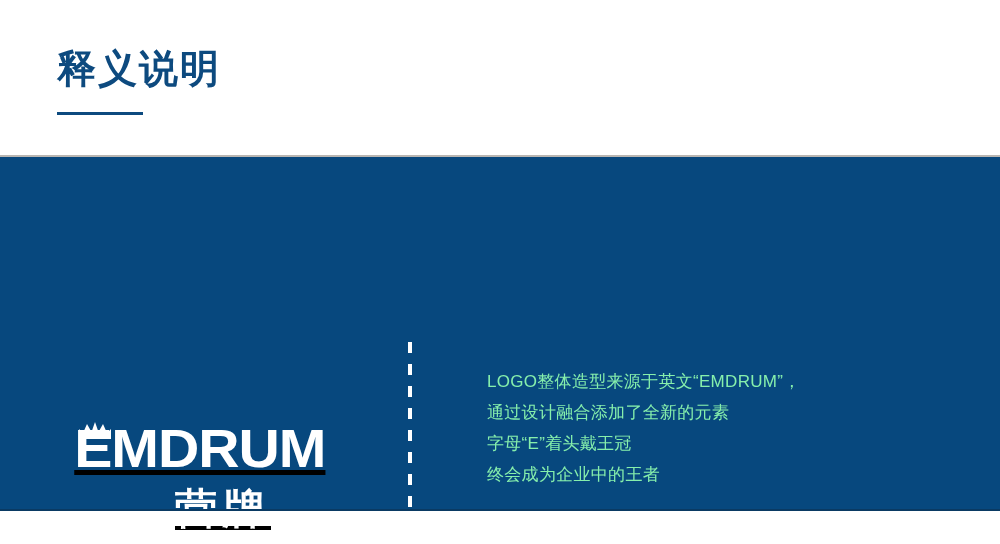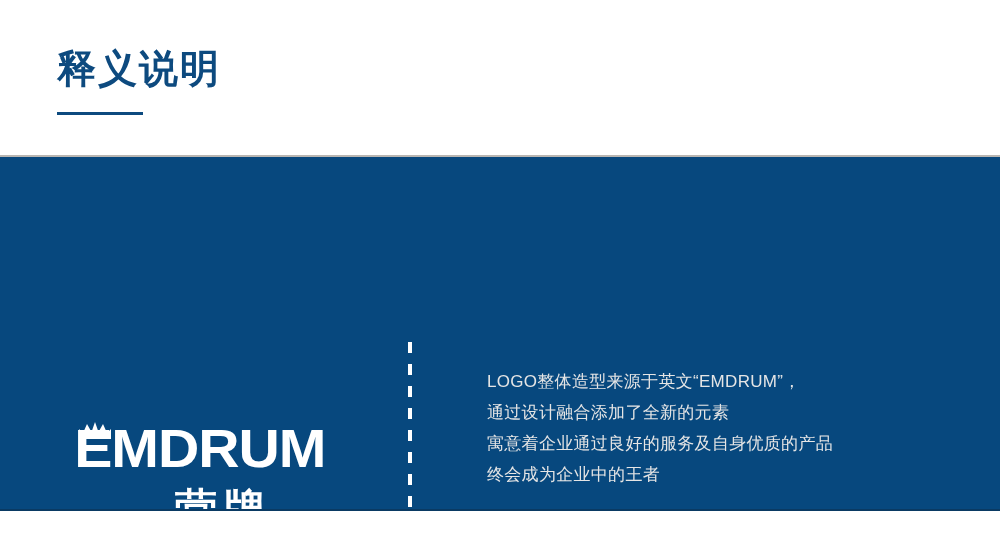--- a/index.html
+++ b/index.html
@@ -79,20 +79,21 @@
     background: #0a3a63;
   }
 
   
   .logo-block {
     position: absolute;
     left: 70px;
     top: 262px;
     width: 300px;
     text-align: center;
+    text-decoration: underline;
   }
   .logo-wordmark {
     position: relative;
     display: block;
     font-size: 54px;
     font-weight: 700;
     color: #ffffff;
     letter-spacing: -1px;
     line-height: 58px;
     transform: scaleX(1.06);
@@ -139,21 +140,21 @@
 
   
   .copy {
     position: absolute;
     left: 487px;
     top: 209px;
     width: 470px;
   }
   .copy-line {
     display: block;
-    color: #e5e5e5;
+    color: #86efac;
     font-size: 17px;
     line-height: 31px;
     letter-spacing: 0.3px;
     white-space: nowrap;
   }
 </style>
 </head>
 <body>
 
 <div class="slide">
@@ -172,21 +173,21 @@
 
     <svg class="crown" viewBox="0 0 34 17" xmlns="http://www.w3.org/2000/svg" style="position:absolute; left:78px; top:265px; width:34px; height:17px;">
       <path d="M1 17 L1 7 L5 11 L9 2 L13.5 10 L17 0 L20.5 10 L25 2 L29 11 L33 7 L33 17 Z" fill="#ffffff"></path>
     </svg>
 
     <div class="divider"></div>
 
     <div class="copy">
       <span class="copy-line">LOGO整体造型来源于英文“EMDRUM”，</span>
       <span class="copy-line">通过设计融合添加了全新的元素</span>
-      <span class="copy-line">寓意着企业通过良好的服务及自身优质的产品</span>
+      <span class="copy-line">字母“E”着头戴王冠</span>
       <span class="copy-line">终会成为企业中的王者</span>
 
     </div>
 
   </div>
   <div class="panel-bottomline"></div>
 
 </div>
 
 </body></html>

